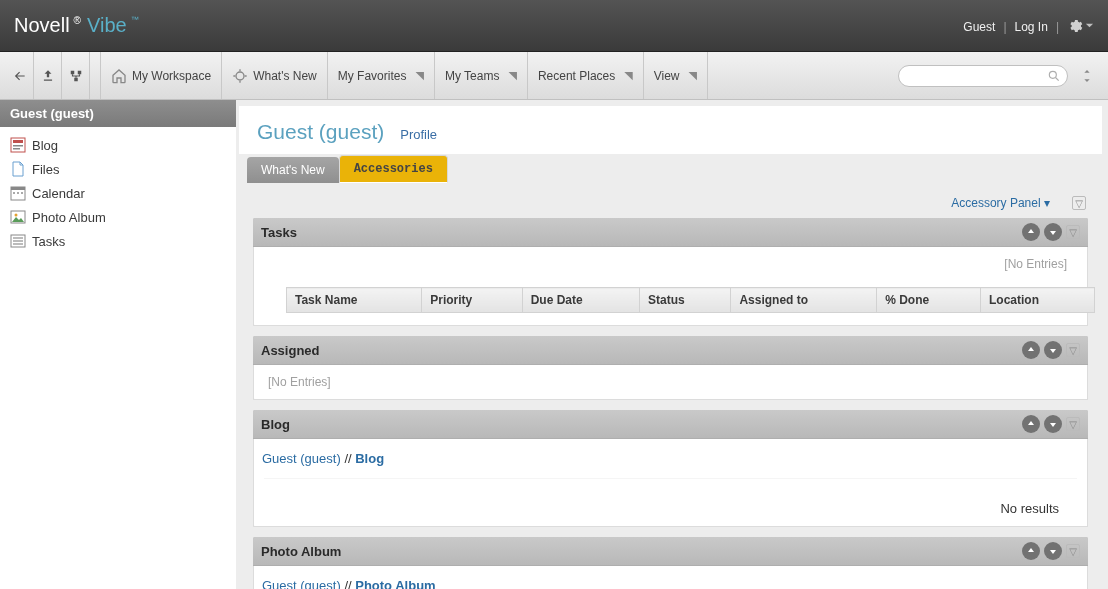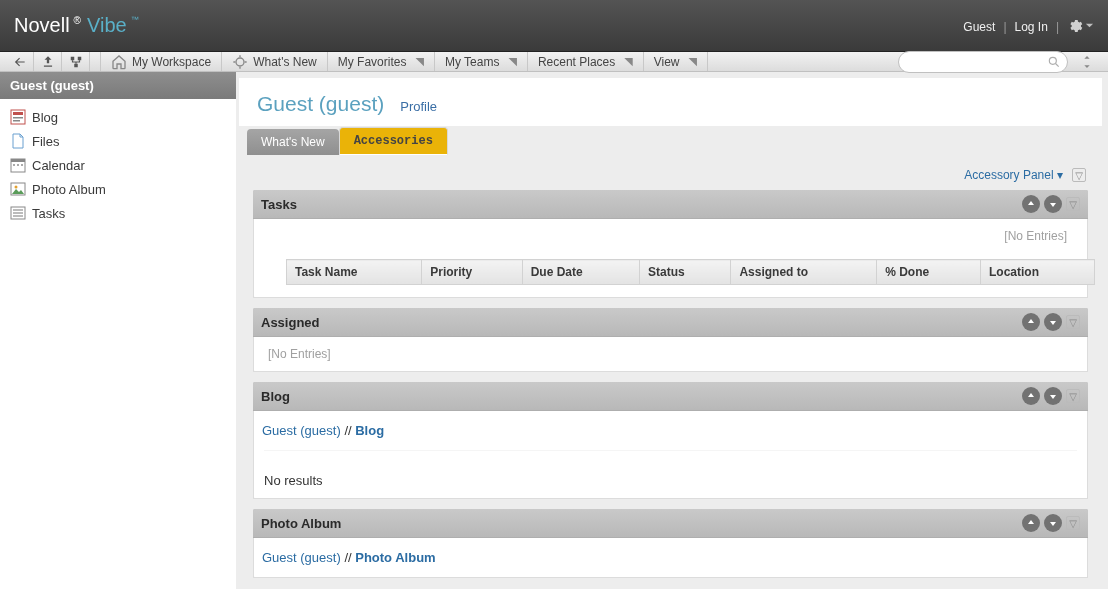--- a/index.html
+++ b/index.html
@@ -21,21 +21,21 @@
   .brand-tm { font-size: 8px; color:#5ab0c8; position:relative; top:-10px;}
   .head-right { display: flex; align-items: flex-end; gap: 8px; color: #f0f0f0; font-size: 12px;}
   .head-right a { color: #f0f0f0; text-decoration: none; }
   .head-sep { color: #999; }
   .gear-btn { display:inline-flex; align-items:center; gap:2px; opacity:0.9; }
 
   
   .toolbar {
     background: linear-gradient(#f2f2f2, #dcdcdc);
     border-bottom: 1px solid #c0c0c0;
-    height: 20px;
+    height: 48px;
     display: flex; align-items: stretch;
     padding: 0 6px;
   }
   .tb-iconbtn {
     width: 28px; display:flex; align-items:center; justify-content:center;
     border-right: 1px solid #c8c8c8;
     color: #555;
   }
   .tb-iconbtn:last-of-type { border-right: none;}
   .toolbar-menus { display: flex; align-items: stretch; margin-left: 10px; }
@@ -78,21 +78,21 @@
 
   .tabbar { display:flex; align-items:flex-end; background:#ededed; height: 28px; margin: 0 -14px; padding-left:8px;}
   .tab {
     padding: 6px 14px; font-size:12px; color:#444;
     position:relative; top:1px; cursor:pointer;
   }
   .tab.inactive { background: linear-gradient(#a5a5a5,#8f8f8f); color:#fff; border-radius:4px 4px 0 0;}
   .tab.active { background:#eab308; border:1px solid #d8d8d8; border-bottom:1px solid #fff; font-weight:bold; border-radius:4px 4px 0 0;font-family:Liberation Mono, monospace;}
 
   .panel-area { background:#ededed; margin: 0 -14px; padding: 10px 14px 14px 14px;}
-  .accessory-panel-link { display:flex; justify-content:flex-end; align-items:center; gap:9px; padding: 4px 2px 8px 0; font-size:12px;}
+  .accessory-panel-link { display:flex; justify-content:flex-end; align-items:center; gap:22px; padding: 4px 2px 8px 0; font-size:12px;}
   .accessory-panel-link a { color:#2b6ca3; }
   .drop-tri { border: 1px solid #bbb; width:14px; height:14px; display:inline-flex; align-items:center; justify-content:center; border-radius:2px; color:#888; font-size:10px;}
 
   .panel { margin-bottom: 10px; background:#bfbfbf; border-radius: 2px;}
   .panel-header {
     background: linear-gradient(#c9c9c9, #b8b8b8);
     display:flex; align-items:center; justify-content:space-between;
     padding: 5px 8px; font-size:13px; color:#2a2a2a;
     border-bottom: 1px solid #aeaeae; border-radius: 2px 2px 0 0;
   }
@@ -105,21 +105,21 @@
   .task-table { width: calc(100% - 24px); margin: 6px 12px 12px 32px; border-collapse: collapse;}
   .task-table thead th {
     background: linear-gradient(#f3f3f3,#e3e3e3);
     border: 1px solid #d2d2d2;
     font-size:12px; color:#3a3a3a; text-align:left;
     padding: 5px 8px;
   }
   .breadcrumb { padding: 12px 8px; font-size:13px;}
   .breadcrumb a { color:#2b6ca3; text-decoration:none;}
   .sep-slash { color:#333; }
-  .no-results { text-align:left; padding: 22px 18px 10px 0; font-size: 13px; color:#333; border-top: 1px solid whitesmoke; margin: 0 10px;}
+  .no-results { text-align:right; padding: 22px 18px 10px 0; font-size: 13px; color:#333; border-top: 1px solid whitesmoke; margin: 0 10px;}
 
   a { cursor:pointer; }
 </style>
 </head>
 <body>
 
 <div class="masthead">
   <div class="brand">
     <span class="brand-novell">Novell</span>
       <span class="brand-dot">®</span>

